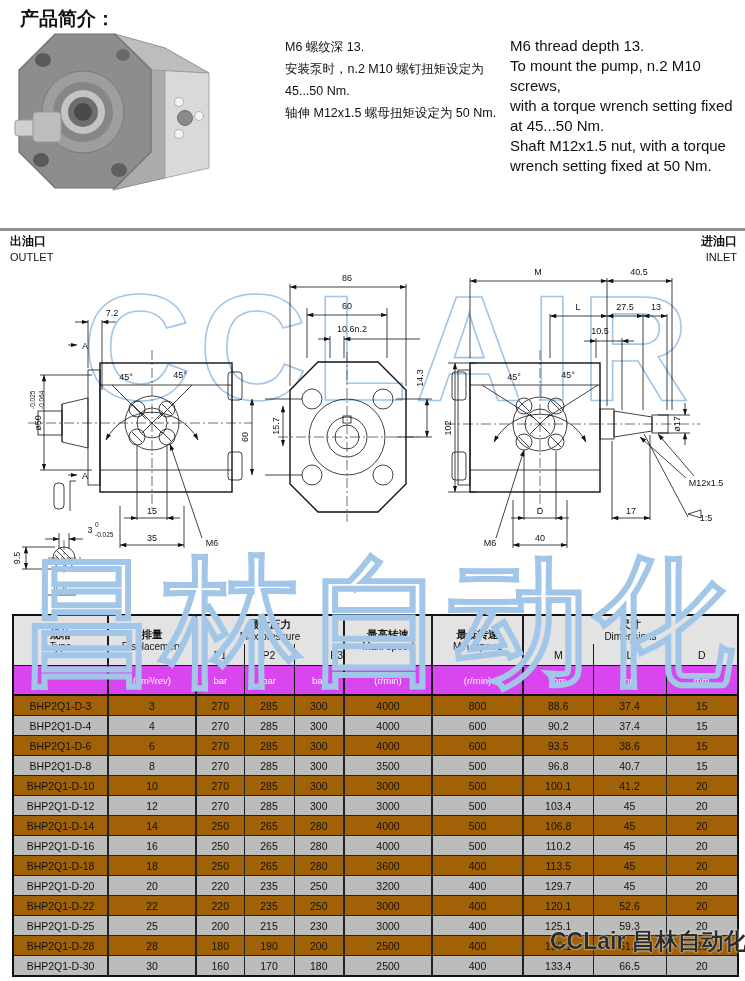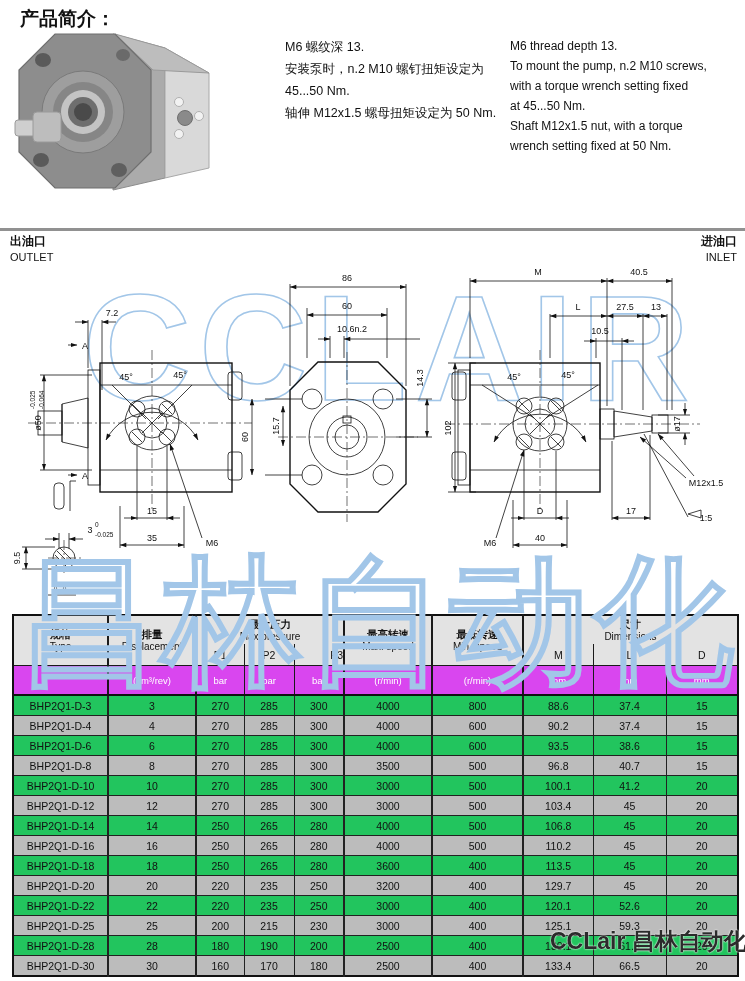--- a/index.html
+++ b/index.html
@@ -2,21 +2,21 @@
 <html><head>
 <meta charset="utf-8">
 <style>
   html,body{margin:0;padding:0;background:#fff;}
   body{width:745px;height:981px;position:relative;overflow:hidden;
        font-family:"Liberation Sans","DejaVu Sans",sans-serif;color:#111;}
   .abs{position:absolute;}
   #intro-heading{left:20px;top:6px;font-size:19px;font-weight:bold;}
   #photo-wrap{left:13px;top:28px;width:205px;height:168px;}
   #cn-block{left:285px;top:36px;width:225px;font-size:12.5px;line-height:22px;}
-  #en-block{left:510px;top:36px;width:235px;font-size:12px;line-height:20px;}
+  #en-block{left:510px;top:36px;width:235px;font-size:15px;line-height:20px;}
   #drawing-wrap{left:0;top:228px;width:745px;height:384px;z-index:1;}
   #wm-mid{left:0;top:540px;width:718px;height:172px;z-index:3;pointer-events:none;}
   #table-wrap{left:12px;top:614px;width:725px;z-index:2;}
   #wm-corner{left:550px;top:926px;z-index:4;font-size:23px;font-weight:bold;color:#2b2b2b;
              text-shadow:0 0 2px #fff,0 0 1px #fff;white-space:nowrap;pointer-events:none;}
   
   table{border-collapse:collapse;width:725px;table-layout:fixed;font-size:10.5px;text-align:center;}
   table{border:2px solid #111;}
   thead tr.hA th{background:#e3e3e3;border:none;border-right:2px solid #1a1a1a;height:28px;
                  font-weight:normal;padding:0;margin-top:38px;}
@@ -26,21 +26,21 @@
   thead tr.hB th.bR2{border-right-width:2px;text-align:right;}
   thead tr.hB th:last-child{border-right:none;}
   thead tr.units td{background:#d946ef;color:#fff;font-size:9.5px;height:28px;
                     border:1px solid #1a1a1a;border-bottom:2px solid #111;padding:0;}
   thead tr.units td.bR2{border-right-width:2px;}
   .cnh{font-weight:bold;font-size:10.5px;line-height:13px;}
   .enh{font-size:10px;line-height:12px;}
   tbody td{border:1px solid #222;height:19px;padding:0;overflow:hidden;white-space:nowrap;}
   tbody td:nth-child(1),tbody td:nth-child(2),tbody td:nth-child(5),
   tbody td:nth-child(6),tbody td:nth-child(7){border-right-width:2px;}
-  tbody tr.row-light{background:#22c55e;text-align:center;}
+  tbody tr.row-light{background:#a16207;text-align:center;}
   tbody tr.row-dark{background:#bcbcbc;text-align:center;}
   
   .bl{stroke:#111;stroke-width:1.4;fill:none;}
   .tl{stroke:#111;stroke-width:.8;fill:none;}
   .dl{stroke:#111;stroke-width:.8;fill:none;}
   .cl{stroke:#333;stroke-width:.7;stroke-dasharray:10 3 2 3;fill:none;}
   .dt{font-size:9px;fill:#111;text-anchor:middle;}
   .dts{font-size:6.5px;fill:#111;}
   .ptxt{font-size:11px;fill:#111;}
   .ptxtb{font-size:12px;font-weight:bold;fill:#111;}

